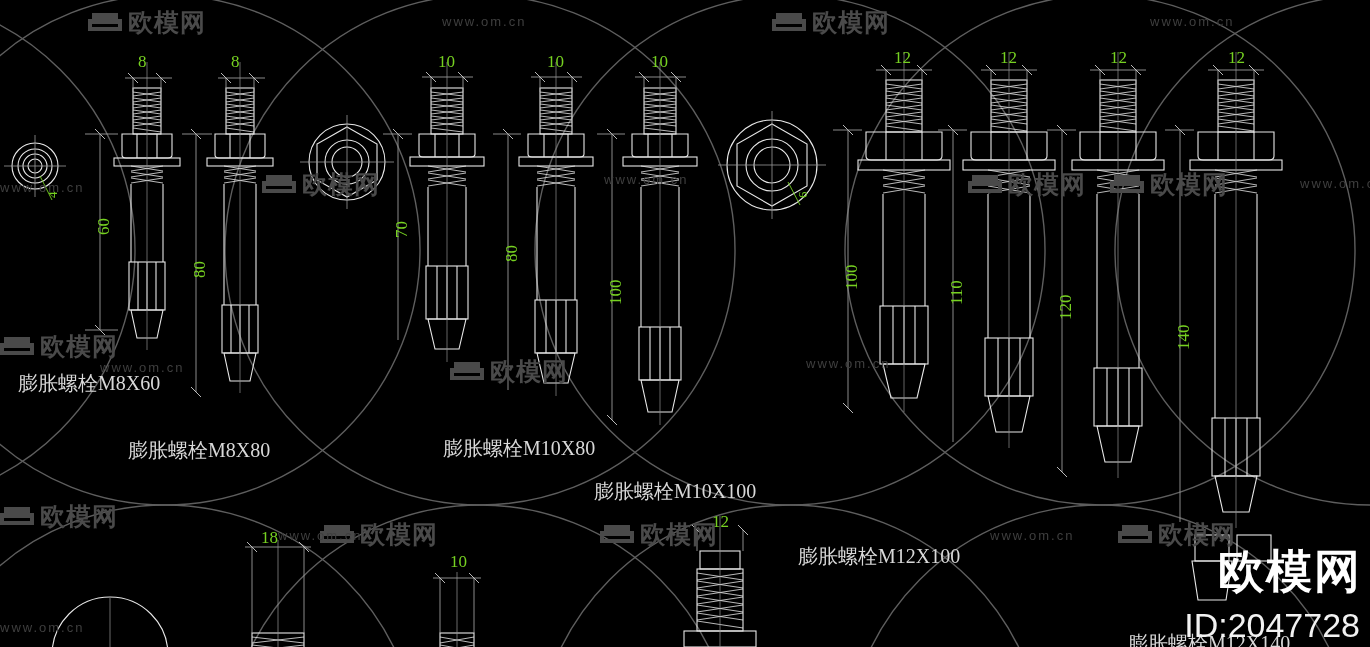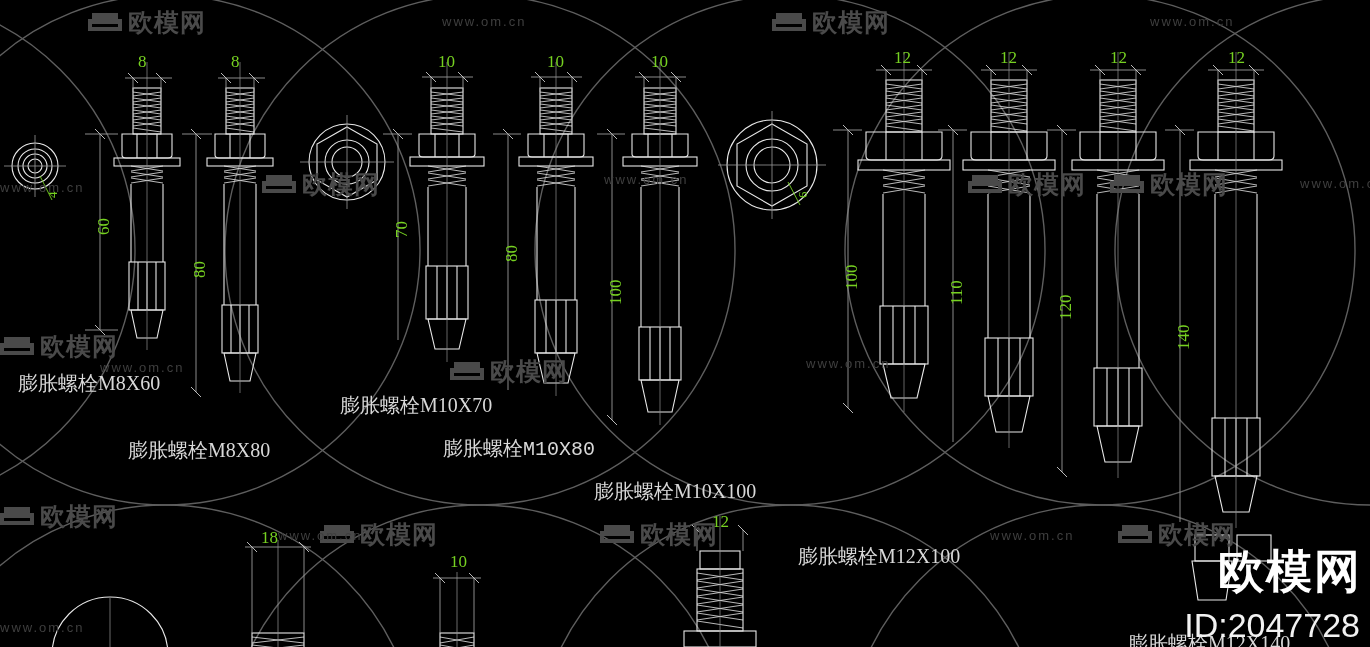--- a/index.html
+++ b/index.html
@@ -654,22 +654,21 @@
 
   <div class="dim vert" style="left:45px;top:198px;font-size:13px;">4</div>
   <div class="dim vert" style="left:795px;top:198px;font-size:13px;">6</div>
 
   <div class="dim" style="left:261px;top:528px;">18</div>
   <div class="dim" style="left:450px;top:552px;">10</div>
   <div class="dim" style="left:712px;top:512px;">12</div>
 
   <div class="lbl" style="left:18px;top:370px;text-align:center;">膨胀螺栓M8X60</div>
   <div class="lbl" style="left:128px;top:437px;">膨胀螺栓M8X80</div>
-  <div class="lbl" style="left:340px;top:392px;">膨胀螺栓M10X70</div>
-  <div class="lbl" style="left:443px;top:435px;font-family:Liberation Mono, monospace;">膨胀螺栓M10X80</div>
+  <div class="lbl" style="left:443px;top:435px;">膨胀螺栓M10X80</div>
   <div class="lbl" style="left:566px;top:478px;margin-left:28px;">膨胀螺栓M10X100</div>
   <div class="lbl" style="left:798px;top:506px;margin-top:37px;">膨胀螺栓M12X100</div>
   <div class="lbl" style="left:1128px;top:630px;">膨胀螺栓M12X140</div>
 
   <div class="wm wm-logo" style="left:88px;top:6px;">
     <span class="sofa">
       <i style="left:0;top:6px;width:4px;height:12px;"></i>
       <i style="right:0;top:6px;width:4px;height:12px;"></i>
       <i style="left:4px;top:0;width:26px;height:11px;"></i>
       <i style="left:2px;top:14px;width:30px;height:4px;"></i>

